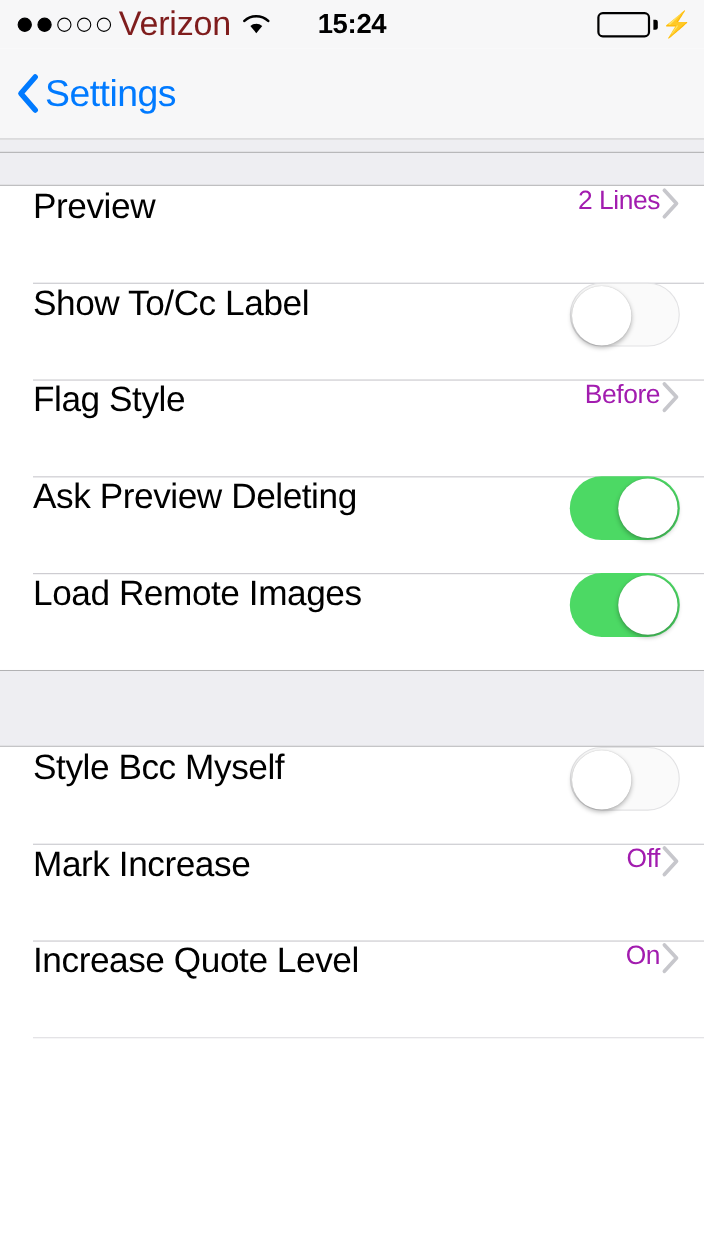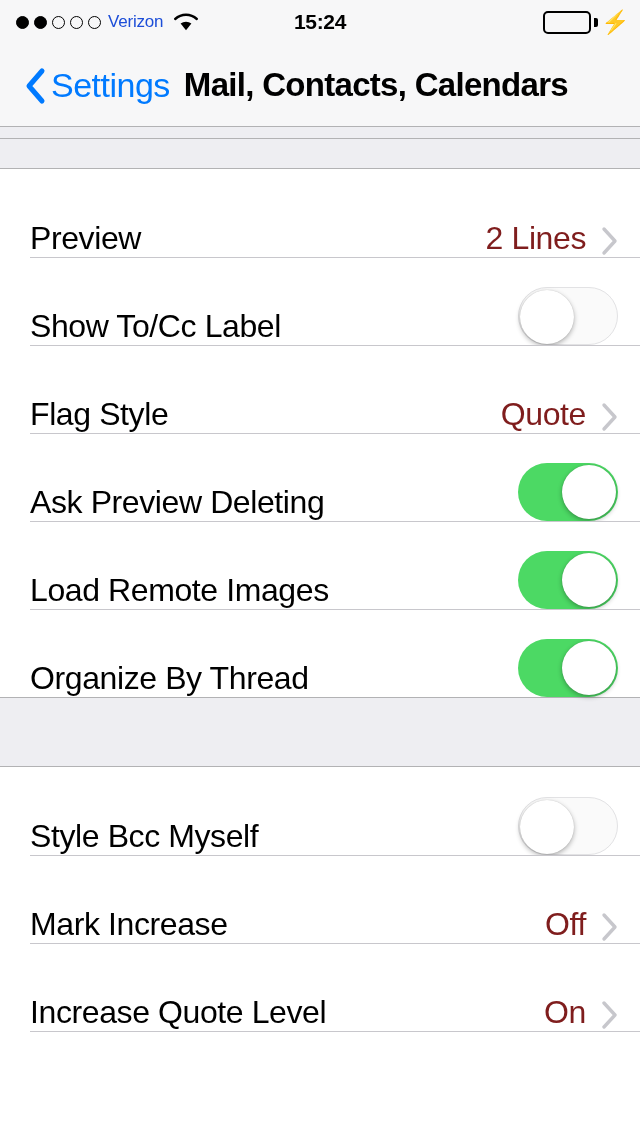--- a/index.html
+++ b/index.html
@@ -19,28 +19,28 @@
     position:relative;
   }
   .status-left{
     display:flex; align-items:center;
     padding-left:16px; gap:7px;
   }
   .dots{ display:flex; align-items:center; gap:5px; }
   .dot{ width:13px; height:13px; border-radius:50%; border:1.8px solid #000; }
   .dot.filled{ background:#000; }
   .dot.hollow{ background:transparent; }
-  .carrier{ font-size:17px; color:#1d4ed8; letter-spacing:-0.2px; }
+  .carrier{ font-size:31px; color:#7f1d1d; letter-spacing:-0.2px; }
   .wifi{ width:26px; height:20px; position:relative; margin-left:3px; }
   .status-center{
     position:absolute; left:0; right:0; top:0; bottom:0;
     display:flex; align-items:center; justify-content:center;
     pointer-events:none;
   }
-  .clock{ font-size:21px; font-weight:bold; color:#000; letter-spacing:-0.3px; }
+  .clock{ font-size:25px; font-weight:bold; color:#000; letter-spacing:-0.3px; }
   .status-right{
     margin-left:auto; display:flex; align-items:center;
     padding-right:10px; gap:2px;
   }
   .battery{
     width:48px; height:23px;
     border:2.5px solid #000; border-radius:5px;
     padding:2px; position:relative;
   }
   .battery-fill{ height:100%; width:88%; background:#4CD964; border-radius:2px; }
@@ -52,22 +52,22 @@
 
   
   .nav-bar{
     height:83px; width:640px;
     background:#f7f7f8;
     border-bottom:1px solid #b2b2b4;
     display:flex; align-items:center;
     position:relative;
   }
   .back-btn{
-    display:flex; align-items:flex-end;
-    padding-left:24px; gap:5px; cursor:pointer;
+    display:flex; align-items:center;
+    padding-left:14px; gap:5px; cursor:pointer;
   }
   .back-chev{ width:22px; height:38px; flex:none; }
   .back-label{ font-size:34px; color:#007aff; letter-spacing:-0.5px; }
   .nav-title{
     font-size:33px; font-weight:bold; color:#000;
     letter-spacing:-0.7px; margin-left:14px;
   }
 
   
   .content{ width:640px; position:relative; background:#ffffff; }
@@ -84,35 +84,34 @@
     font-size:24px; color:#6d6d72; letter-spacing:0.6px;
   }
   .section-header-clipped .hdr-rule{
     position:absolute; left:0; right:0; top:11px;
     height:1px; background:#b2b2b4;
   }
 
   .group{ background:#ffffff; }
   .row{
     height:88px; width:640px;
-    display:flex; align-items:flex-end;
+    display:flex; align-items:flex-start;
     padding-left:30px; padding-right:22px;
     position:relative; background:#fff;
   }
   .row + .row::before{
     content:""; position:absolute; left:30px; right:0; top:0;
     height:1px; background:#c8c7cc;
   }
   .row-label{
     font-size:32px; color:#000; letter-spacing:-0.4px;
     flex:1; white-space:nowrap;
   }
   .row-value{
-    font-size:32px; color:#7f1d1d; letter-spacing:-0.4px;
-    margin-right:14px;
+    font-size:24px; color:#a21caf; letter-spacing:-0.4px;
   }
   .chev{ width:18px; height:32px; flex:none; }
 
   
   .toggle{
     width:100px; height:58px; border-radius:29px;
     position:relative; flex:none;
   }
   .toggle.off{ background:#fafafa; border:1px solid #e2e2e4; }
   .toggle.on{ background:#4CD964; }
@@ -169,21 +168,20 @@
 
 <div class="nav-bar">
   <div class="back-btn">
     <span class="back-chev">
       <svg viewBox="0 0 22 38" width="22" height="38">
         <path d="M18 4 L5 19 L18 34" stroke="#007aff" stroke-width="5" fill="none" stroke-linecap="round" stroke-linejoin="round"></path>
       </svg>
     </span>
     <span class="back-label">Settings</span>
   </div>
-  <span class="nav-title">Mail, Contacts, Calendars</span>
 </div>
 
 <div class="content">
 
   <div class="section-header-clipped">
     <div class="hdr-rule"></div>
     <span class="hdr-text">MAIL</span>
   </div>
 
   <div class="group">
@@ -201,21 +199,21 @@
     <div class="row">
       <span class="row-label">Show To/Cc Label</span>
       <span class="toggle off">
         <span class="knob"></span>
       </span>
     </div>
 
 
     <div class="row">
       <span class="row-label">Flag Style</span>
-      <span class="row-value">Quote</span>
+      <span class="row-value">Before</span>
       <span class="chev">
         <svg viewBox="0 0 18 32" width="18" height="32">
           <path d="M4 4 L15 16 L4 28" stroke="#c7c7cc" stroke-width="3.4" fill="none" stroke-linecap="round" stroke-linejoin="round"></path>
         </svg>
       </span>
     </div>
 
     <div class="row">
       <span class="row-label">Ask Preview Deleting</span>
       <span class="toggle on">
@@ -223,26 +221,20 @@
       </span>
     </div>
 
     <div class="row">
       <span class="row-label">Load Remote Images</span>
       <span class="toggle on">
         <span class="knob"></span>
       </span>
     </div>
 
-    <div class="row">
-      <span class="row-label">Organize By Thread</span>
-      <span class="toggle on">
-        <span class="knob"></span>
-      </span>
-    </div>
 
   </div>
 
   <div class="group-gap"></div>
 
   <div class="group">
 
     <div class="row">
       <span class="row-label">Style Bcc Myself</span>
       <span class="toggle off">

